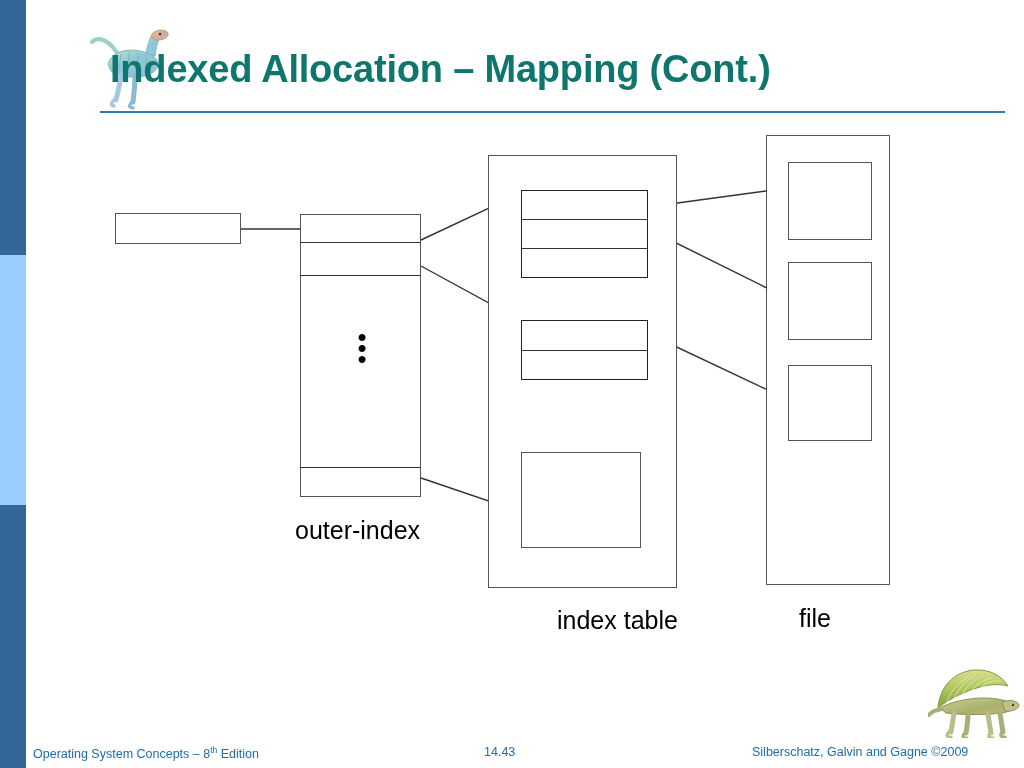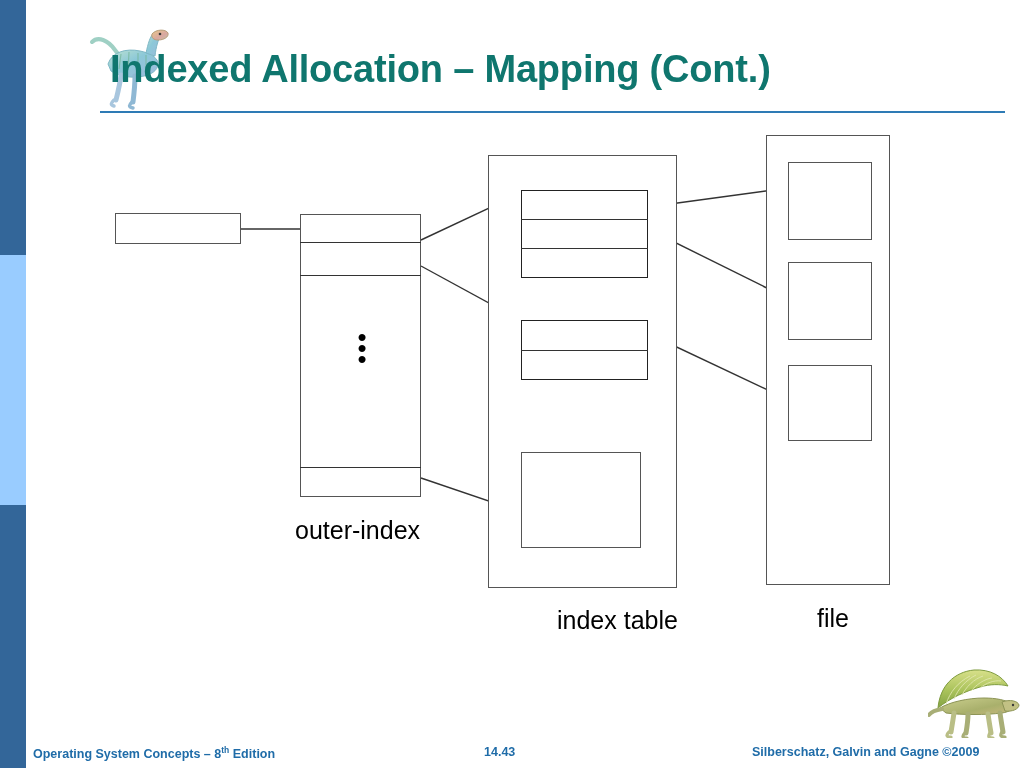--- a/index.html
+++ b/index.html
@@ -97,27 +97,27 @@
   #outer-dots span { display: block; }
 
   .caption {
     position: absolute;
     font-size: 25px;
     color: #000000;
     white-space: nowrap;
   }
   #cap-outer-index { left: 295px; top: 516px; }
   #cap-index-table { left: 513px; top: 606px; margin-left: 44px; }
-  #cap-file        { left: 817px; top: 604px; }
+  #cap-file        { left: 799px; top: 604px; }
 
   
   .footer-text {
     position: absolute;
     font-size: 12.5px;
-    font-weight: bold;
+    font-weight: normal;
     color: #1F6CA8;
     white-space: nowrap;
     text-align: center;
   }
   #footer-left  { left: 33px;  top: 745px; }
   #footer-page  { left: 484px; top: 745px; }
   #footer-right { left: 752px; top: 745px; }
   #footer-left sup { font-size: 8.5px; vertical-align: super; }
 
   #footer-dino {

